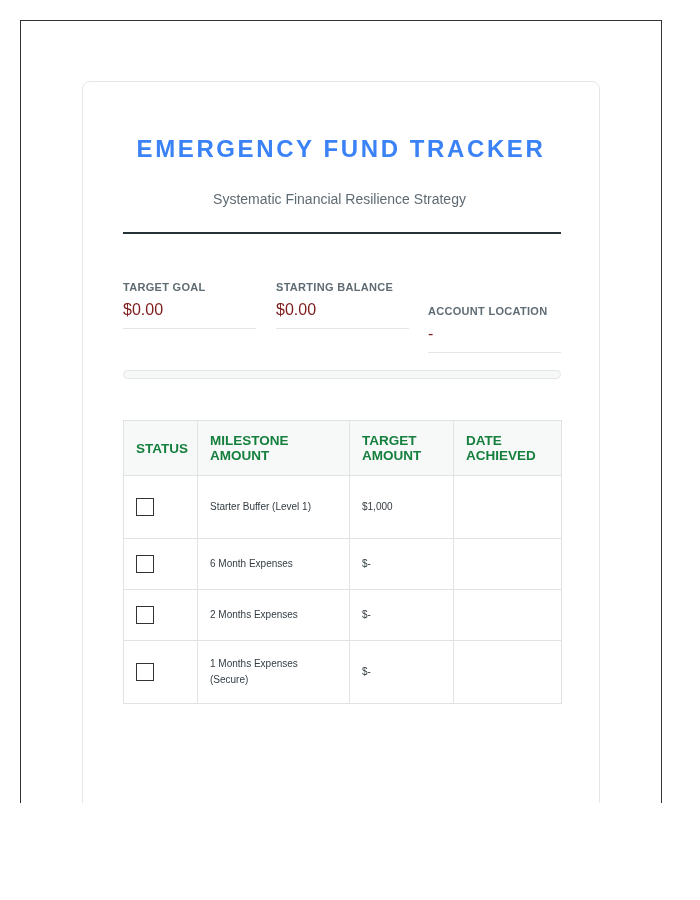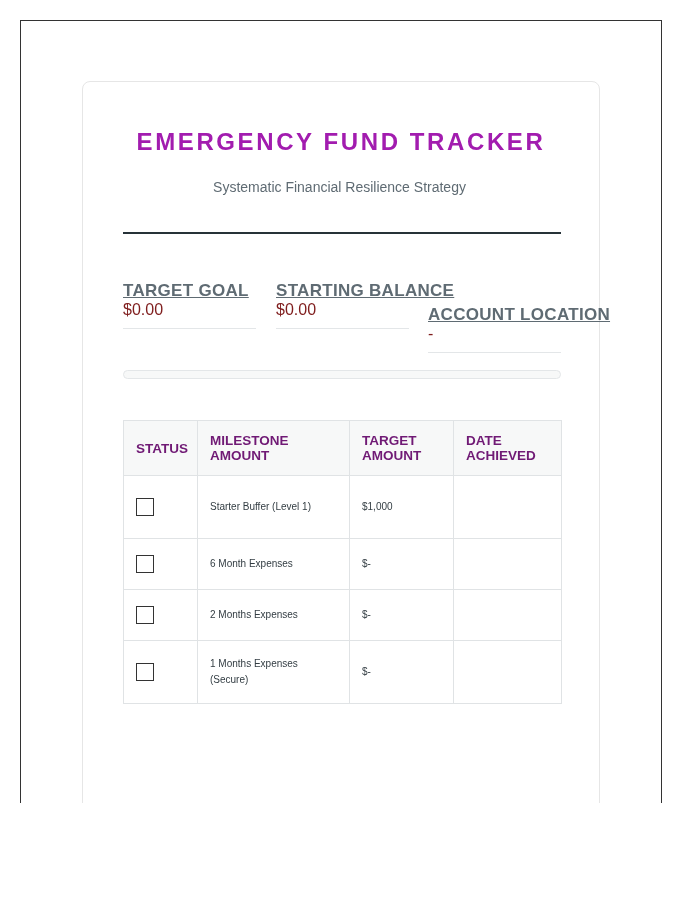--- a/index.html
+++ b/index.html
@@ -35,32 +35,32 @@
     }
     .title {
       position: absolute;
       left: 0;
       right: 0;
       top: 46px;
       text-align: center;
       font-size: 24px;
       font-weight: bold;
       letter-spacing: 2.6px;
-      color: #a21caf;
-      margin: 0;
+      color: #3b82f6;
+      margin: 7px;
     }
     .subtitle {
       position: absolute;
       left: 0;
       right: 3px;
       top: 97px;
       text-align: center;
       font-size: 14px;
       color: #5f6b73;
-      margin: 0;
+      margin: 12px;
     }
     .title-rule {
       position: absolute;
       left: 40px;
       width: 438px;
       top: 150px;
       height: 2px;
       background: #263238;
     }
     .info-row {
@@ -74,26 +74,25 @@
       position: absolute;
       top: 0;
       width: 133px;
       height: 47px;
       border-bottom: 1px solid #e3e6e8;
     }
     .info-label {
       position: absolute;
       left: 0;
       top: 0;
-      font-size: 17px;
+      font-size: 11px;
       font-weight: bold;
       color: #5f6b73;
       letter-spacing: 0.3px;
       white-space: nowrap;
-      text-decoration: underline;
     }
     .info-value {
       position: absolute;
       left: 0;
       top: 20px;
       font-size: 16px;
       color: #7f1d1d;
       white-space: nowrap;
     }
     .progress-track {
@@ -126,21 +125,21 @@
       border: 1px solid #e0e3e5;
       text-align: left;
       vertical-align: middle;
       padding: 0 12px;
       box-sizing: border-box;
     }
     table.milestones th {
       background: #f7f8f8;
       font-size: 13.5px;
       font-weight: bold;
-      color: #701a75;
+      color: #15803d;
       height: 55px;
       line-height: 15px;
     }
     table.milestones td {
       font-size: 10px;
       color: #333d43;
       line-height: 16px;
     }
     tr.tall td { height: 63px; }
     tr.short td { height: 51px; }

